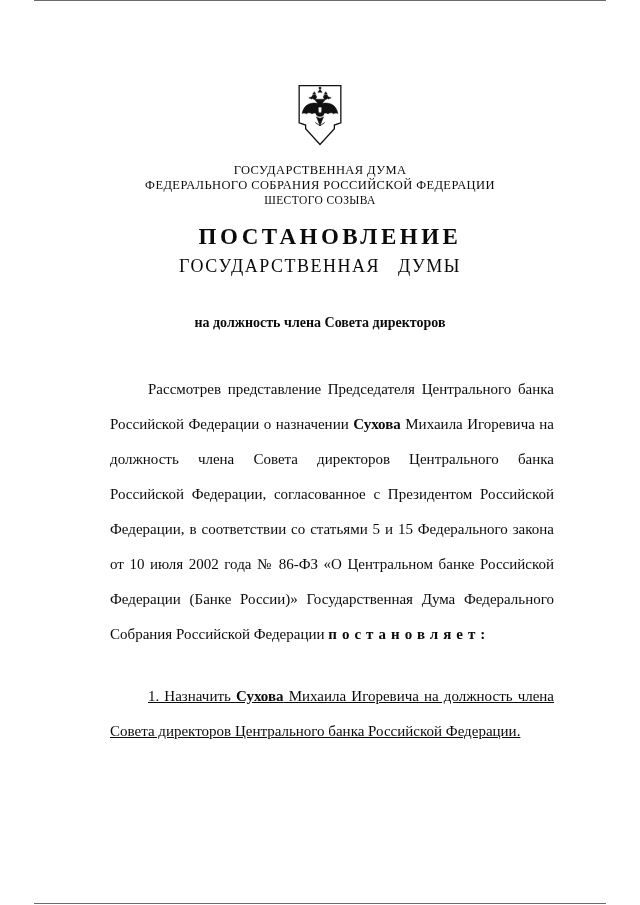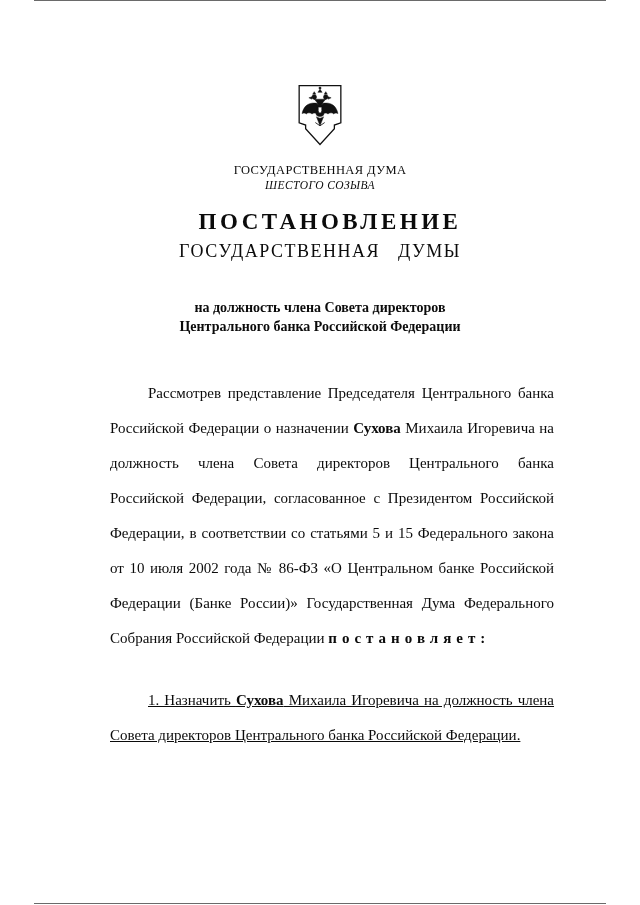--- a/index.html
+++ b/index.html
@@ -36,21 +36,21 @@
   }
   .emblem svg { display: block; width: 100%; height: 100%; }
 
   .org-header {
     margin-top: 7px;
     text-align: center;
     letter-spacing: 0.4px;
   }
   .org-line1 { font-size: 12.5px; line-height: 15px; }
   .org-line2 { font-size: 12.5px; line-height: 15px; }
-  .org-line3 { font-size: 11.5px; line-height: 15px; font-style: italic; }
+  .org-line3 { font-size: 11.5px; line-height: 15px; }
 
   .doc-title {
     margin: 16px 0 0 0;
     text-align: center;
     font-size: 23px;
     font-weight: bold;
     letter-spacing: 3.5px;
     line-height: 26px;
     padding-left: 20px;
   }
@@ -112,29 +112,29 @@
         <path d="M28 30 Q32 28 36 30 L37.2 44 Q32 48.5 26.8 44 Z"></path>
         <path d="M29.5 33 h5 v5 q0 2.6 -2.5 3.6 q-2.5 -1 -2.5 -3.6 Z" fill="#fff" stroke-width="0.9"></path>
         <path d="M27 46.5 L32 59 L37 46.5 Q32 50.5 27 46.5 Z"></path>
         <path d="M32 59 l-6.5 -4.5 M32 59 l6.5 -4.5" fill="none" stroke-width="1.2"></path>
       </g>
     </svg>
   </div>
 
   <div class="org-header">
     <div class="org-line1">ГОСУДАРСТВЕННАЯ ДУМА</div>
+    <div class="org-line2">ФЕДЕРАЛЬНОГО СОБРАНИЯ РОССИЙСКОЙ ФЕДЕРАЦИИ</div>
     <div class="org-line3">ШЕСТОГО СОЗЫВА</div>
   </div>
 
   <h1 class="doc-title">ПОСТАНОВЛЕНИЕ</h1>
   <div class="doc-subtitle">ГОСУДАРСТВЕННАЯ ДУМЫ</div>
 
   <div class="subject">
     <div>на должность члена Совета директоров</div>
-    <div>Центрального банка Российской Федерации</div>
   </div>
 
   <div class="text-block">
     <p class="body-par p1"><span>Рассмотрев представление Председателя Центрального банка Российской Федерации о назначении </span><span class="b">Сухова</span><span> Михаила Игоревича на должность члена Совета директоров Центрального банка Российской Федерации, согласованное с Президентом Российской Федерации, в соответствии со статьями 5 и 15 Федерального закона от 10 июля 2002 года № 86-ФЗ «О Центральном банке Российской Федерации (Банке России)» Государственная Дума Федерального Собрания Российской Федерации </span><span class="b spaced">постановляет:</span></p>
 
     <p class="body-par p2"><span>1. Назначить </span><span class="b">Сухова</span><span> Михаила Игоревича на должность члена Совета директоров Центрального банка Российской Федерации.</span></p>
   </div>
 
 </div>
 

